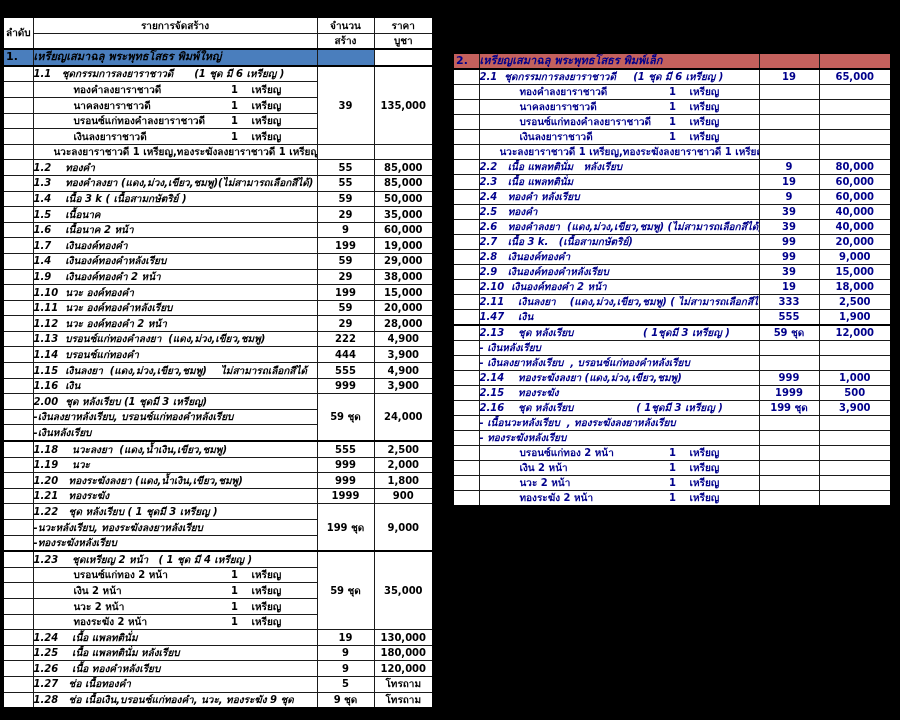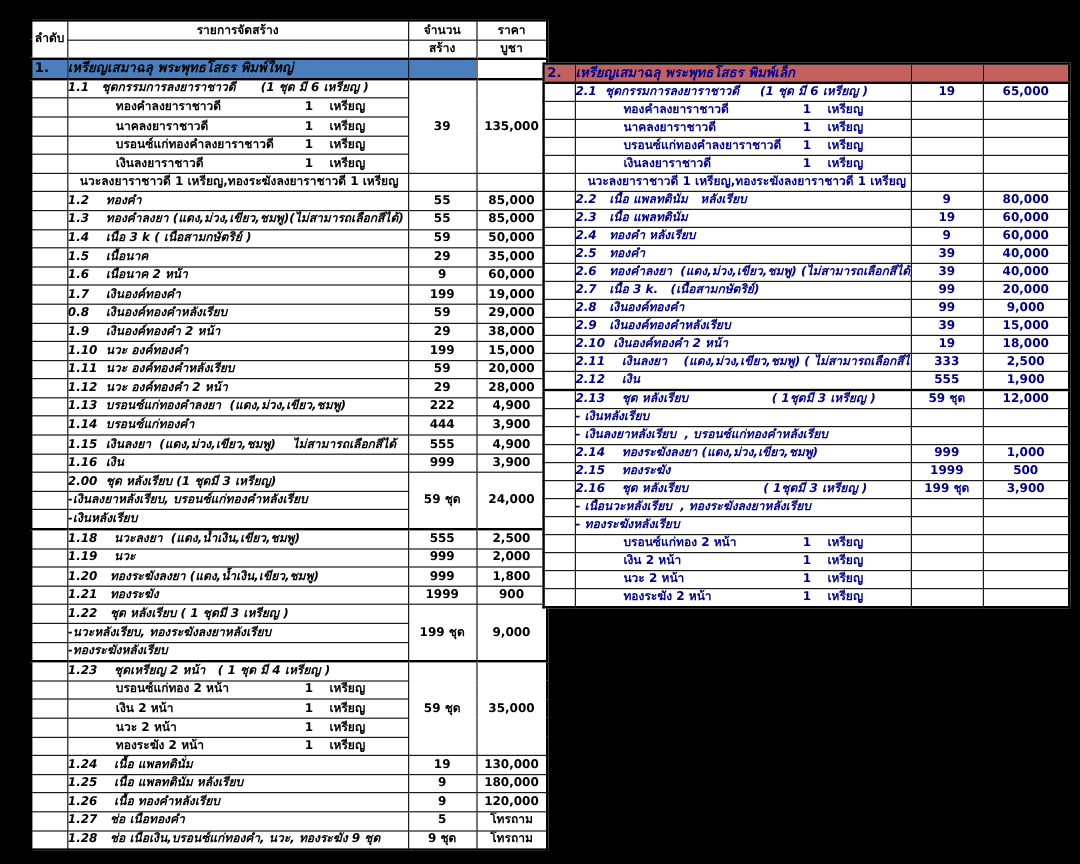--- a/index.html
+++ b/index.html
@@ -1,40 +1,40 @@
 <!DOCTYPE html>
 <html><head>
 <meta charset="utf-8">
 <style>
   html,body{margin:0;padding:0;background:#000;}
   #stage{position:relative;width:900px;height:720px;background:#000;overflow:hidden;
          font-family:"DejaVu Sans",sans-serif;}
   .price-table{border-collapse:collapse;table-layout:fixed;background:#fff;position:absolute;}
   .price-table td{border:1px solid #1b1b1b;padding:0 2px;overflow:hidden;white-space:pre;
                   font-weight:bold;font-size:10px;line-height:1.15;vertical-align:middle;}
-  #left-table{left:25px;top:16px;width:430px;}
+  #left-table{left:2px;top:16px;width:430px;}
   #left-table td{height:14.6px;color:#000;}
   #right-table{left:452px;top:52px;width:438px;}
   #right-table td{height:14.0px;color:#00008b;}
   .price-table{border:2px solid #000;}
   thead td{text-align:center;font-size:10.5px;}
   td.num{text-align:center;}
   tr.banner td{font-size:11px;border-top:2px solid #000;border-bottom:2px solid #000;}
   #left-table tr.banner td{background:#4a7ebd;color:#000;}
   #left-table tr.banner td.price-white{background:#fff;}
   #right-table tr.banner td{background:#c4615d;color:#00008b;}
   tr.thick-top td{border-top:2.5px solid #000;}
   td.desccell{padding-left:0;font-style:italic;}
   td.subdesc{padding-left:0;}
   .subwrap{display:flex;align-items:flex-end;padding-left:40px;}
   .nm{min-width:148px;}
   #right-table .nm{min-width:140px;}
   .ct{min-width:26px;text-align:center;}
   .un{padding-left:4px;}
-  td.notecell{padding-left:10px;}
+  td.notecell{padding-left:20px;}
 </style>
 </head>
 <body>
 
 <div id="stage">
 
   <table id="left-table" class="price-table">
     <colgroup>
       <col style="width:30px">
         <col style="width:284px">
@@ -120,21 +120,21 @@
           <td class="num">60,000</td>
         </tr>
         <tr class="item">
           <td></td>
           <td class="desccell">1.7    เงินองค์ทองคำ</td>
           <td class="num">199</td>
           <td class="num">19,000</td>
         </tr>
         <tr class="item">
           <td></td>
-          <td class="desccell">0.8    เงินองค์ทองคำหลังเรียบ</td>
+          <td class="desccell">1.4    เงินองค์ทองคำหลังเรียบ</td>
           <td class="num">59</td>
           <td class="num">29,000</td>
         </tr>
         <tr class="item">
           <td></td>
           <td class="desccell">1.9    เงินองค์ทองคำ 2 หน้า</td>
           <td class="num">29</td>
           <td class="num">38,000</td>
         </tr>
         <tr class="item">
@@ -391,21 +391,21 @@
           <td class="num">18,000</td>
         </tr>
         <tr class="item">
           <td></td>
           <td class="desccell">2.11    เงินลงยา    (แดง,ม่วง,เขียว,ชมพู) ( ไม่สามารถเลือกสีได้ )</td>
           <td class="num">333</td>
           <td class="num">2,500</td>
         </tr>
         <tr class="item">
           <td></td>
-          <td class="desccell">2.12    เงิน</td>
+          <td class="desccell">1.47    เงิน</td>
           <td class="num">555</td>
           <td class="num">1,900</td>
         </tr>
         <tr class="item thick-top">
           <td></td>
           <td class="desccell">2.13    ชุด หลังเรียบ                    ( 1ชุดมี 3 เหรียญ )</td>
           <td class="num">59 ชุด</td>
           <td class="num">12,000</td>
         </tr>
         <tr class="note">

